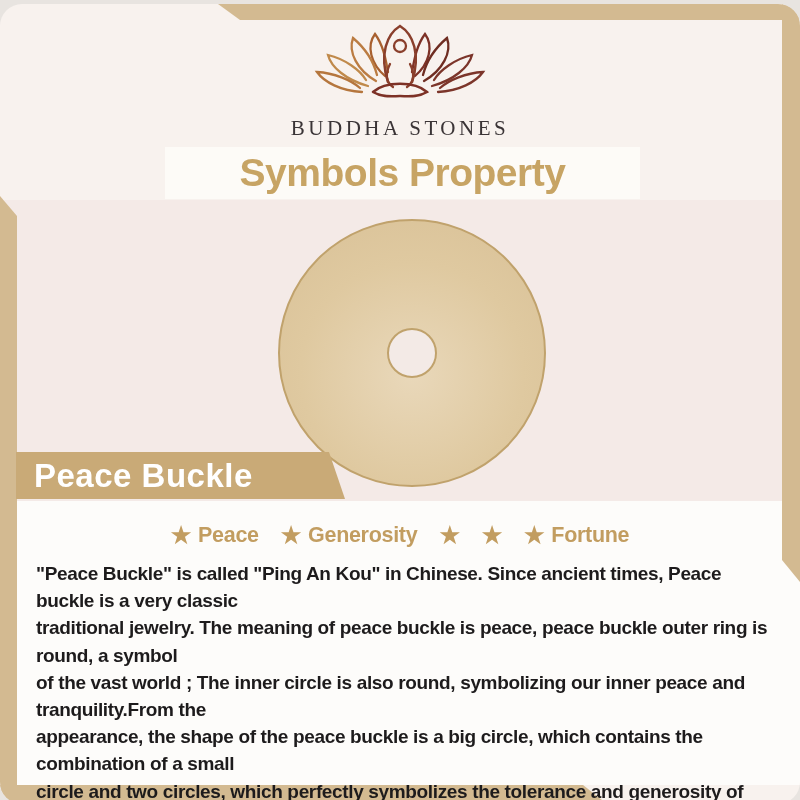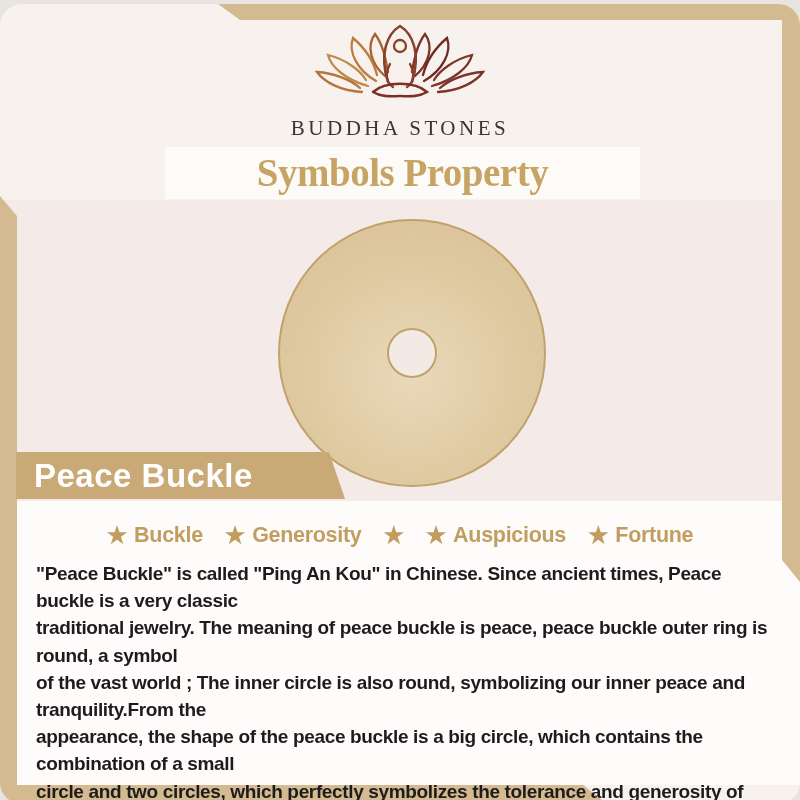--- a/index.html
+++ b/index.html
@@ -22,21 +22,21 @@
   .bottom-panel{position:absolute;left:16px;top:497px;width:784px;height:284px;background:#fdfcfa;}
 
   
   .logo-svg{position:absolute;left:310px;top:14px;width:180px;height:100px;}
   .brand-name{position:absolute;left:0;top:112px;width:800px;text-align:center;
     font-family:"Liberation Serif",serif;font-size:21px;letter-spacing:3.5px;
     color:#3a3436;font-weight:400;}
 
   .title-band{position:absolute;left:165px;top:143px;width:475px;height:52px;background:#fdfbf7;}
   .page-title{width:100%;height:52px;line-height:52px;text-align:center;
-    font-size:39px;font-weight:700;letter-spacing:-0.5px;color:#c7a464;font-family:Liberation Serif, serif;}
+    font-size:39px;font-weight:700;letter-spacing:-0.5px;color:#c7a464;}
 
   
   .disc{position:absolute;left:278px;top:215px;width:264px;height:264px;border-radius:50%;
     border:2px solid #c0a26c;box-sizing:content-box;
     background:radial-gradient(circle at 50% 58%, #e9d8ba 0%, #dfc9a0 55%, #d8c096 100%);}
   .disc-hole{position:absolute;left:107px;top:107px;width:46px;height:46px;border-radius:50%;
     background:#f3eae6;border:2px solid #c0a26c;}
 
   
   .section-banner{position:absolute;left:16px;top:448px;width:332px;height:47px;background:#c9aa77;
@@ -98,32 +98,31 @@
     <div class="disc-hole"></div>
   </div>
 
   <div class="section-banner">
     <div class="banner-label">Peace Buckle Meaning</div>
   </div>
 
   <div class="features-row">
     <span class="feature-item">
       <span class="star">★</span>
-      <span>Buckle</span>
+      <span>Peace</span>
     </span>
     <span class="feature-item">
       <span class="star">★</span>
       <span>Generosity</span>
     </span>
     <span class="feature-item">
       <span class="star">★</span>
     </span>
     <span class="feature-item">
       <span class="star">★</span>
-      <span>Auspicious</span>
     </span>
     <span class="feature-item">
       <span class="star">★</span>
       <span>Fortune</span>
     </span>
   </div>
 
   <div class="article-text">"Peace Buckle" is called "Ping An Kou" in Chinese. Since ancient times, Peace buckle is a very classic
 traditional jewelry. The meaning of peace buckle is peace, peace buckle outer ring is round, a symbol
 of the vast world ; The inner circle is also round, symbolizing our inner peace and tranquility.From the

